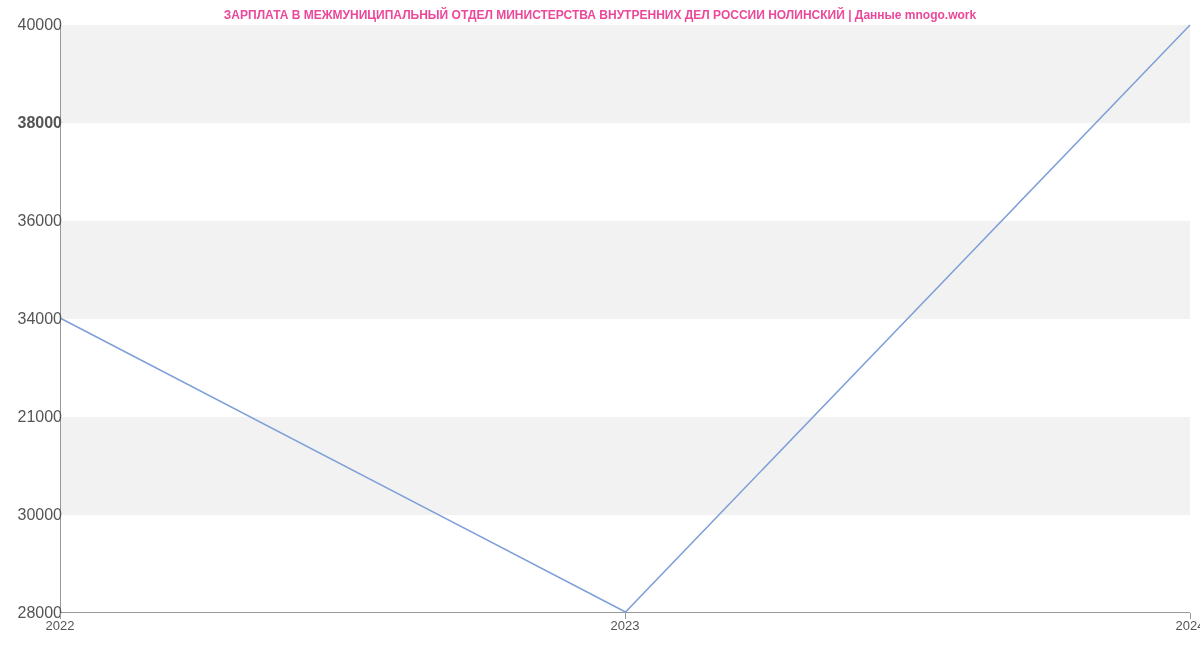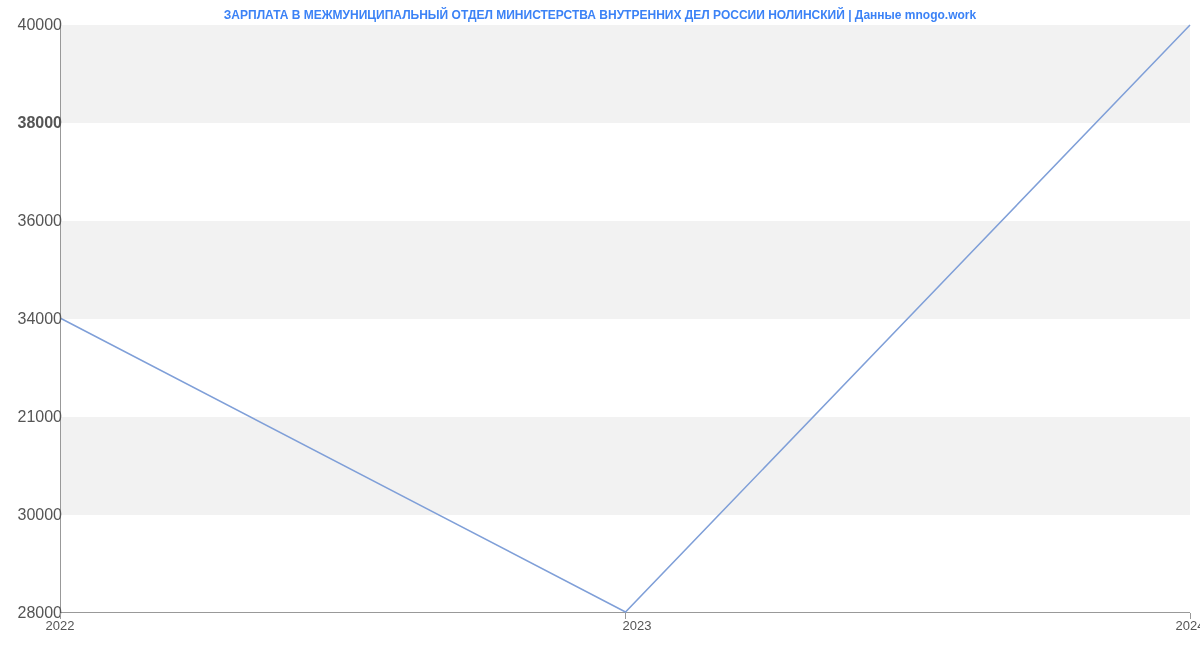--- a/index.html
+++ b/index.html
@@ -10,21 +10,21 @@
       background: #fff;
       position: relative;
     }
     .chart-title {
       position: absolute;
       top: 8px;
       left: 50%;
       transform: translateX(-50%);
       font-size: 12px;
       font-weight: bold;
-      color: #3b82f6;
+      color: #ec4899;
       white-space: nowrap;
       text-align: center;
     }
     .plot-area {
       position: absolute;
       left: 60px;
       top: 25px;
       width: 1130px;
       height: 588px;
     }
@@ -94,15 +94,15 @@
 <div class="y-tick-label" style="top: 613px;">28000</div>
 <div class="y-tick-label" style="top: 515px;">30000</div>
 <div class="y-tick-label" style="top: 417px;">21000</div>
 <div class="y-tick-label" style="top: 319px;">34000</div>
 <div class="y-tick-label" style="top: 221px;">36000</div>
 <div class="y-tick-label" style="top: 123px; font-weight: bold;">38000</div>
 <div class="y-tick-label" style="top: 25px;">40000</div>
 <div class="x-tick" style="left: 60px;"></div>
 <div class="x-tick-label" style="left: 60px;">2022</div>
 <div class="x-tick" style="left: 625px;"></div>
-<div class="x-tick-label" style="left: 625px; margin-left: 12px;">2023</div>
+<div class="x-tick-label" style="left: 625px;">2023</div>
 <div class="x-tick" style="left: 1190px;"></div>
 <div class="x-tick-label" style="left: 1190px;">2024</div>
 
 </body></html>

